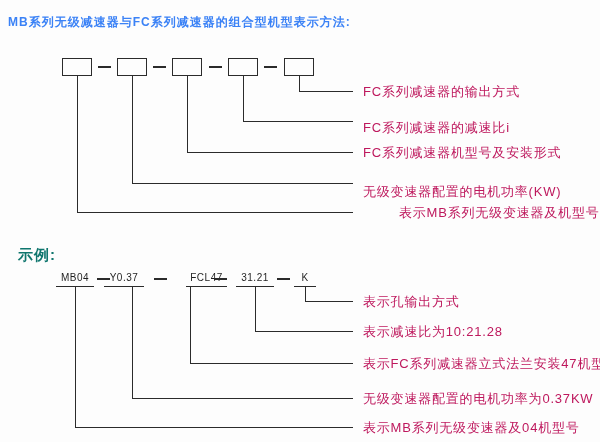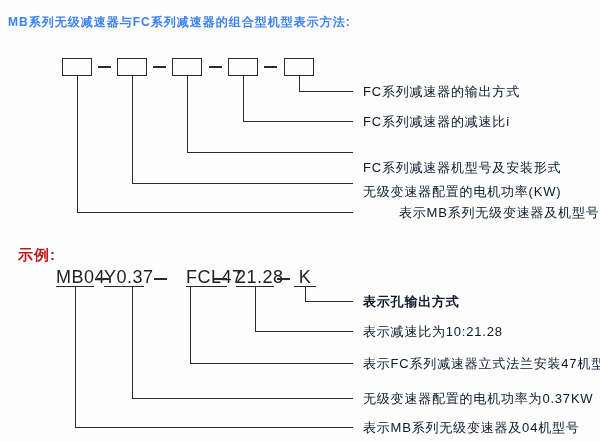--- a/index.html
+++ b/index.html
@@ -47,38 +47,38 @@
     border-bottom: 1.6px solid #2b2b2b;
     box-sizing: border-box;
   }
   .lbl {
     position: absolute;
     left: 363px;
     height: 16px;
     line-height: 16px;
     font-size: 13px;
     letter-spacing: 0.8px;
-    color: #0f172a;
+    color: #be185d;
     white-space: nowrap;
   }
   .ex-heading {
     position: absolute;
     left: 18px;
     top: 246px;
     font-size: 15px;
     font-weight: bold;
     letter-spacing: 1px;
-    color: #b91c1c;
+    color: #0f766e;
   }
   .code {
     position: absolute;
     top: 270px;
     height: 17px;
     line-height: 15px;
-    font-size: 18px;
+    font-size: 10px;
     font-weight: 500;
     letter-spacing: 0.5px;
     text-align: center;
     color: #1f1f1f;
     border-bottom: 1.6px solid #2b2b2b;
     box-sizing: border-box;
   }
 </style>
 </head>
 <body>
@@ -100,47 +100,47 @@
     <div class="dash" style="left:209px; top:66px;"></div>
     <div class="dash" style="left:264px; top:66px;"></div>
 
     <div class="conn" style="left:299px; top:76px; width:54px;  height:16px;"></div>
     <div class="conn" style="left:243px; top:76px; width:110px; height:46px;"></div>
     <div class="conn" style="left:187px; top:76px; width:166px; height:77px;"></div>
     <div class="conn" style="left:132px; top:76px; width:221px; height:108px;"></div>
     <div class="conn" style="left:77px;  top:76px; width:276px; height:137px;"></div>
 
     <div class="lbl" style="top:84px;">FC系列减速器的输出方式</div>
-    <div class="lbl" style="top:114px;">FC系列减速器的减速比i</div>
-    <div class="lbl" style="top:160px;">FC系列减速器机型号及安装形式</div>
+    <div class="lbl" style="top:120px;">FC系列减速器的减速比i</div>
+    <div class="lbl" style="top:145px;">FC系列减速器机型号及安装形式</div>
     <div class="lbl" style="top:184px;">无级变速器配置的电机功率(KW)</div>
     <div class="lbl" style="top:205px;margin-left:36px;">表示MB系列无级变速器及机型号</div>
   </div>
 
   <div class="ex-heading">示例:</div>
 
   <div>
 
     <div class="code" style="left:56px;  width:38px;">MB04</div>
     <div class="code" style="left:104px; width:40px;">Y0.37</div>
     <div class="code" style="left:186px; width:41px;">FCL47</div>
-    <div class="code" style="left:236px; width:38px;">21.28</div>
+    <div class="code" style="left:236px; width:38px;">31.21</div>
     <div class="code" style="left:294px; width:22px;">K</div>
 
     <div class="dash" style="left:97px;  top:278px;"></div>
     <div class="dash" style="left:154px; top:278px;"></div>
     <div class="dash" style="left:214px; top:278px;"></div>
     <div class="dash" style="left:277px; top:278px;"></div>
 
     <div class="conn" style="left:305px; top:287px; width:48px;  height:15px;"></div>
     <div class="conn" style="left:255px; top:287px; width:98px;  height:45px;"></div>
     <div class="conn" style="left:190px; top:287px; width:163px; height:77px;"></div>
     <div class="conn" style="left:132px; top:287px; width:221px; height:112px;"></div>
     <div class="conn" style="left:75px;  top:287px; width:278px; height:141px;"></div>
 
-    <div class="lbl" style="top:294px;font-weight:bold;">表示孔输出方式</div>
+    <div class="lbl" style="top:294px;">表示孔输出方式</div>
     <div class="lbl" style="top:324px;">表示减速比为10:21.28</div>
     <div class="lbl" style="top:356px;">表示FC系列减速器立式法兰安装47机型号</div>
     <div class="lbl" style="top:391px;">无级变速器配置的电机功率为0.37KW</div>
     <div class="lbl" style="top:420px;">表示MB系列无级变速器及04机型号</div>
   </div>
 
 </div>
 
 </body></html>

